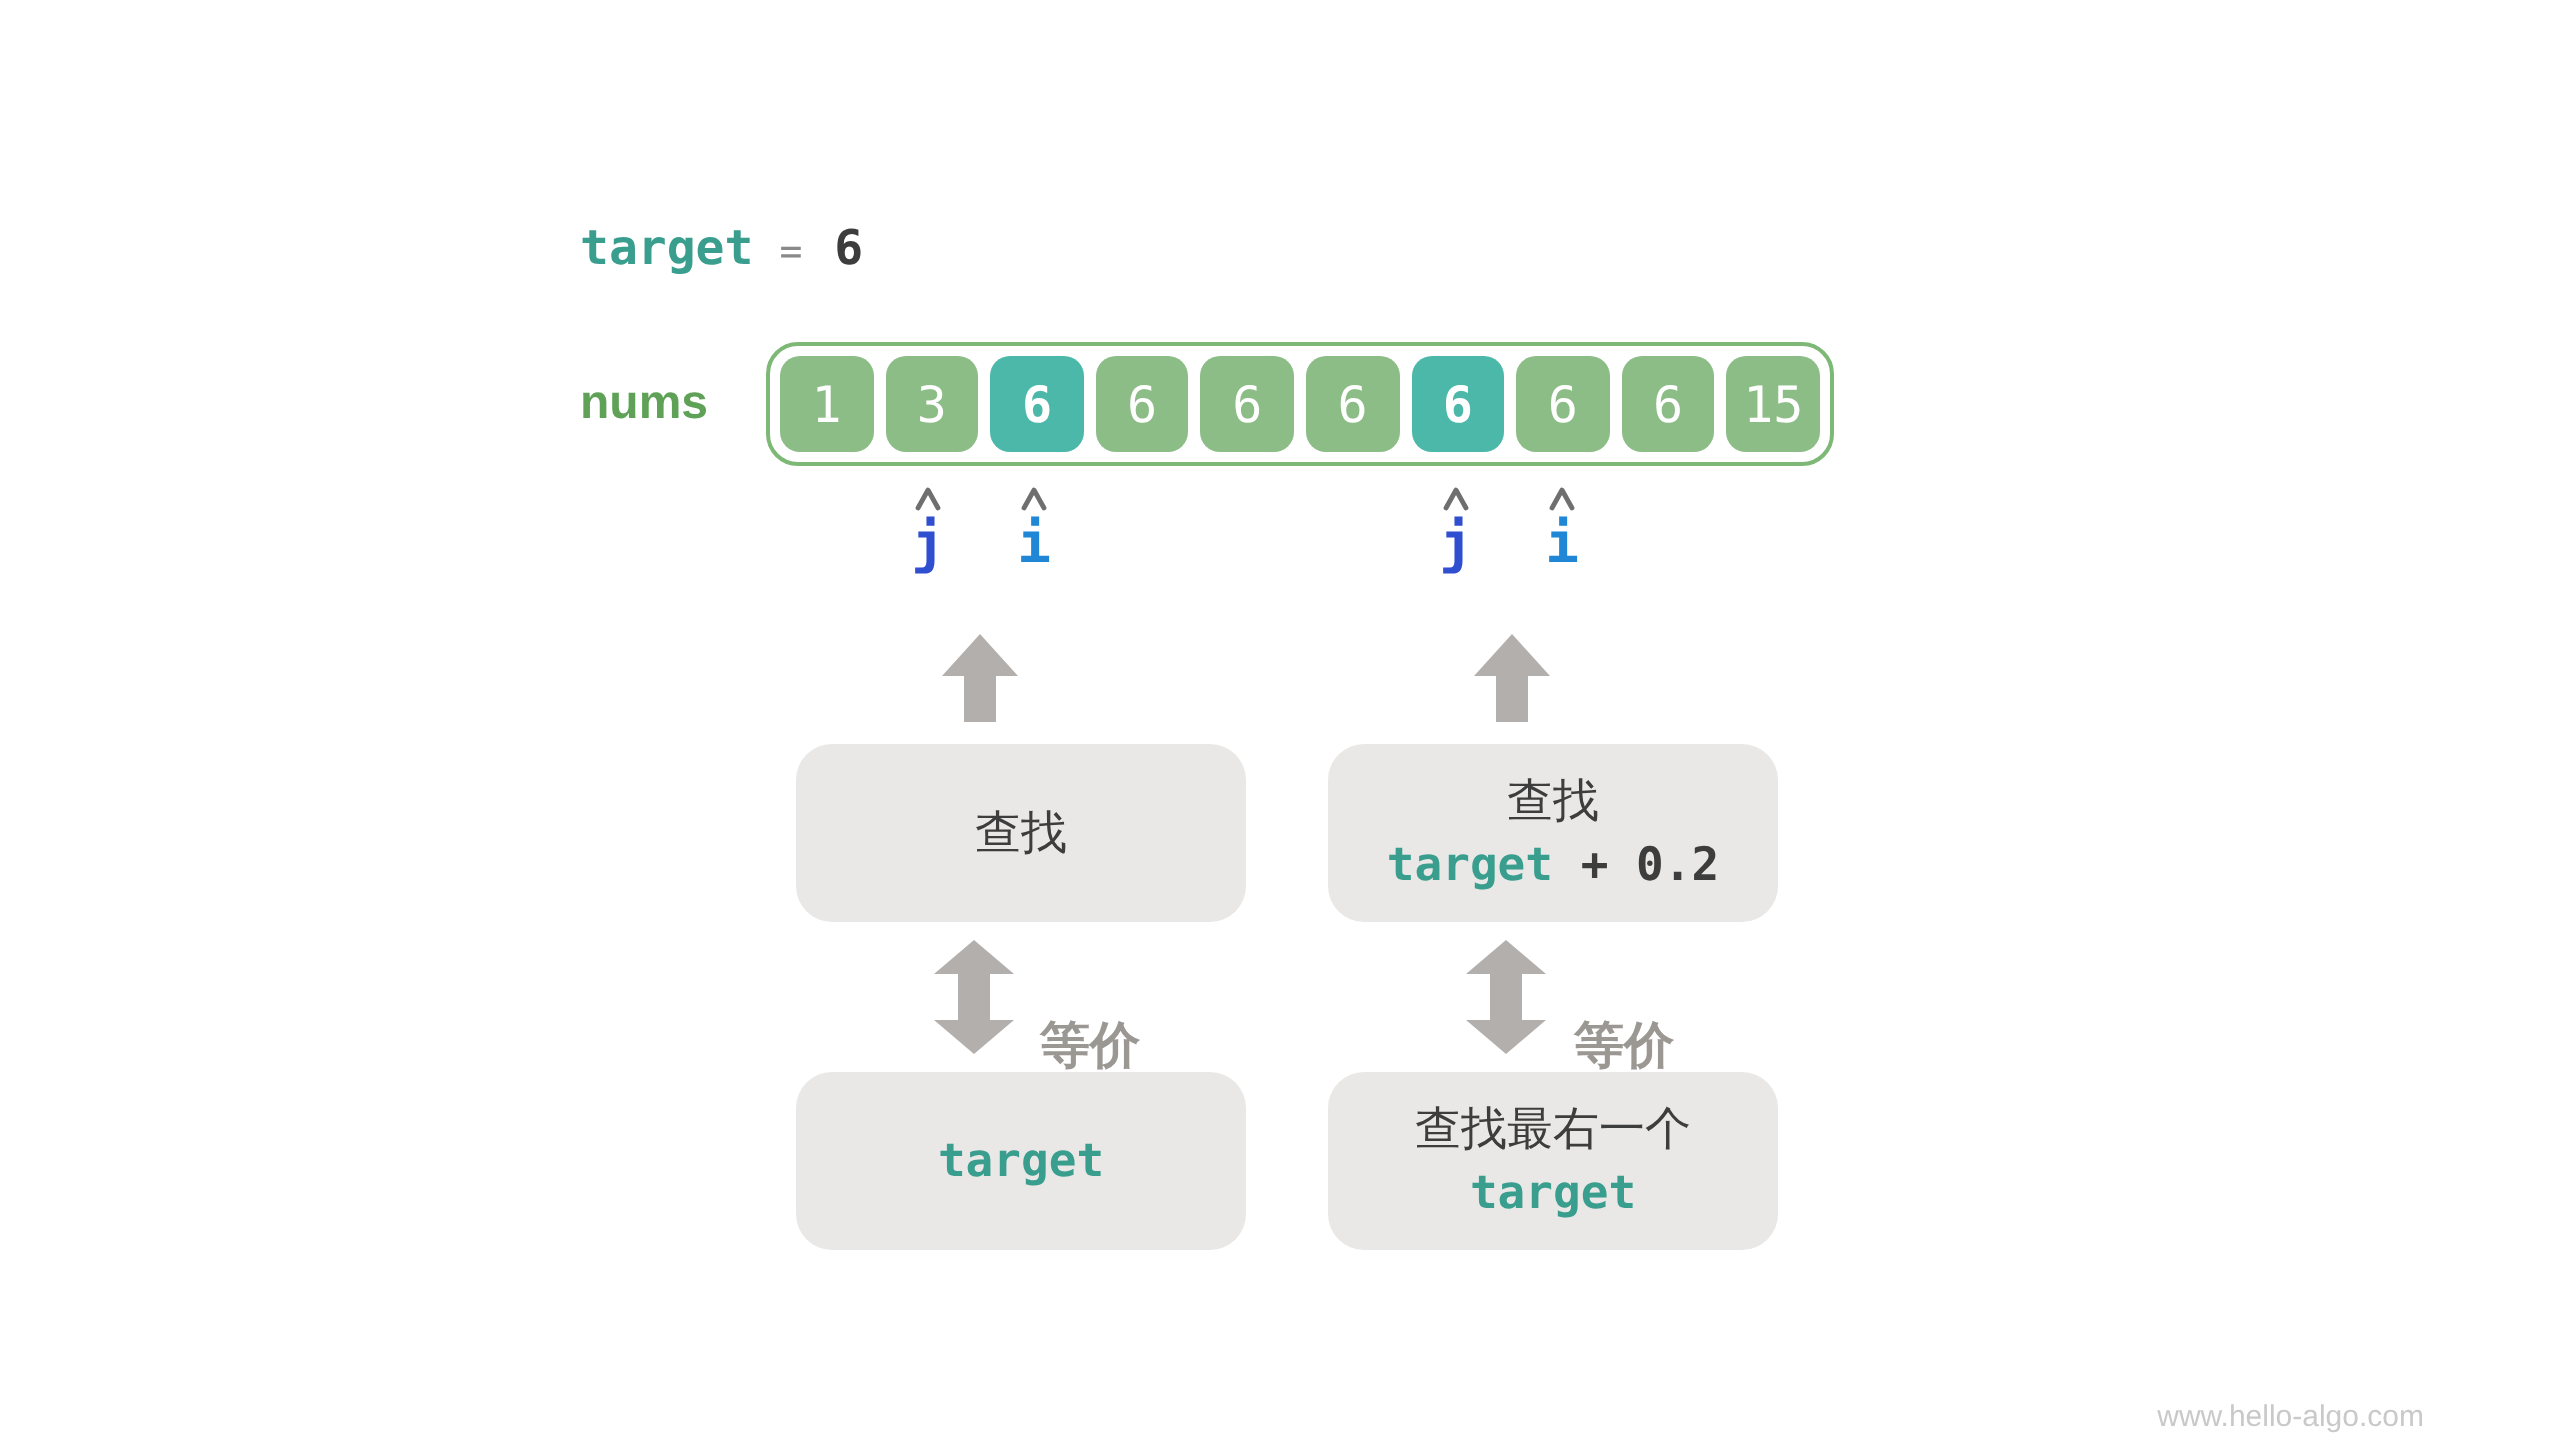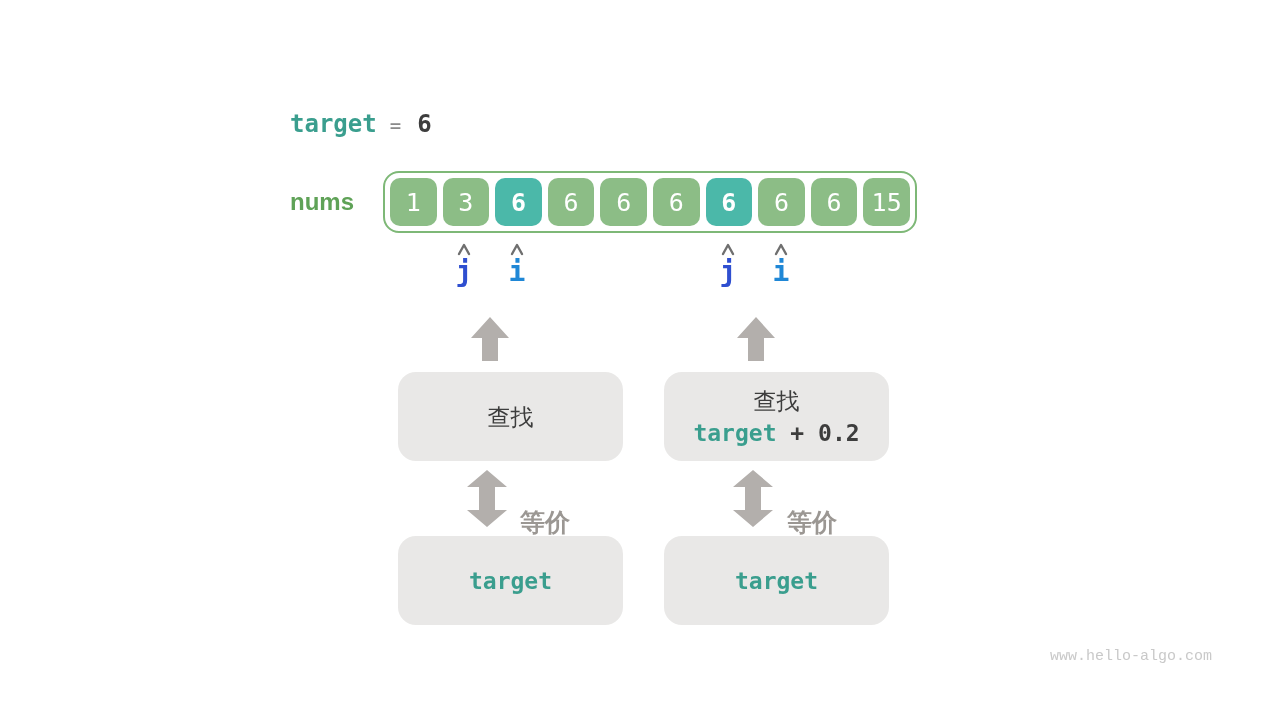--- a/index.html
+++ b/index.html
@@ -72,22 +72,22 @@
   .box-result-right{left:664px;top:536px;}
   .box .line1{font-size:23px;color:var(--dark-text);line-height:28px;}
   .box .expr{
     font-family:"DejaVu Sans Mono",monospace;font-weight:bold;font-size:23px;
     line-height:28px;color:var(--dark-text);
   }
   .box .expr .v{color:var(--teal-text);}
 
   
   .watermark{
-    position:absolute;right:68px;top:648px;
-    font-family:Liberation Mono, monospace;font-size:15px;
+    position:absolute;right:68px;top:700px;
+    font-family:Liberation Sans, sans-serif;font-size:15px;
     color:var(--watermark-gray);
   }
 </style>
 </head>
 <body>
 
 <div class="canvas">
 
   <div class="target-line">
     <span class="t-var">target</span>
@@ -156,18 +156,19 @@
   <svg class="dbl-arrow dbl-arrow-right" width="40" height="57" viewBox="0 0 40 57">
     <polygon points="20,0 40,17 28,17 28,40 40,40 20,57 0,40 12,40 12,17 0,17" fill="var(--arrow-gray)"></polygon>
   </svg>
   <div class="equiv-label equiv-left">等价</div>
   <div class="equiv-label equiv-right">等价</div>
 
   <div class="box box-result-left">
     <div class="expr"><span class="v">target</span></div>
   </div>
   <div class="box box-result-right">
+    <div class="line1">查找最右一个</div>
     <div class="expr"><span class="v">target</span></div>
   </div>
 
   <div class="watermark">www.hello-algo.com</div>
 
 </div>
 
 </body></html>

